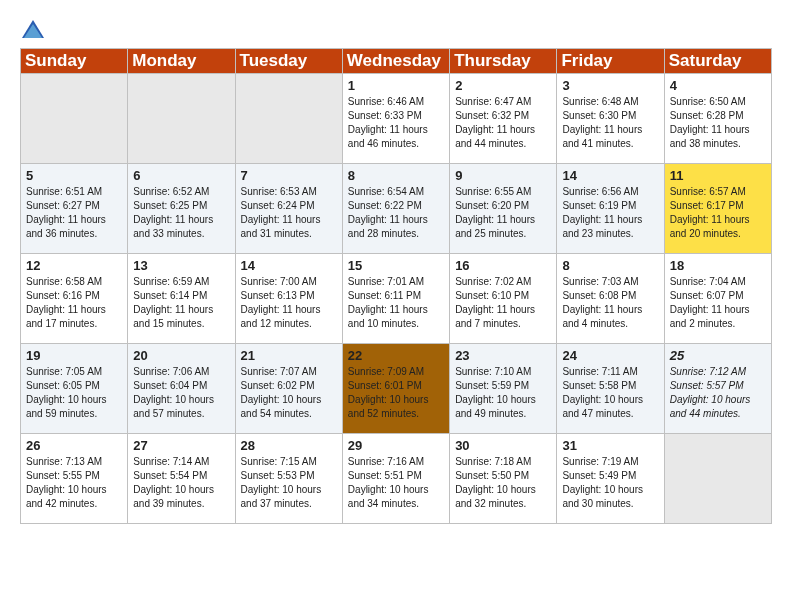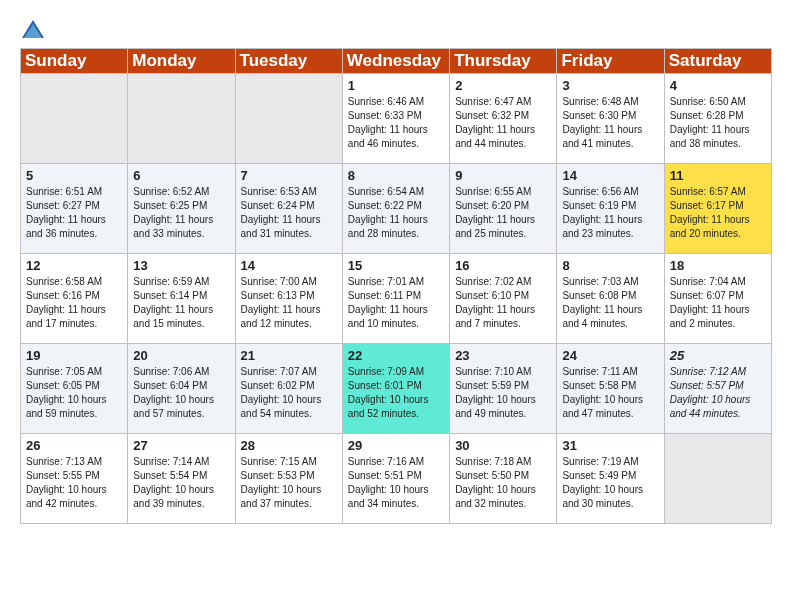--- a/index.html
+++ b/index.html
@@ -208,21 +208,21 @@
           <div class="day-info">Sunrise: 7:05 AM<br>Sunset: 6:05 PM<br>Daylight: 10 hours and 59 minutes.</div>
         </td>
         <td style="background-color: rgb(240, 244, 248);">
           <span class="day-num">20</span>
           <div class="day-info">Sunrise: 7:06 AM<br>Sunset: 6:04 PM<br>Daylight: 10 hours and 57 minutes.</div>
         </td>
         <td style="background-color: rgb(240, 244, 248); margin-left: 16px;">
           <span class="day-num">21</span>
           <div class="day-info">Sunrise: 7:07 AM<br>Sunset: 6:02 PM<br>Daylight: 10 hours and 54 minutes.</div>
         </td>
-        <td style="background-color: #5eead4;">
+        <td style="background-color: #a16207;">
           <span class="day-num">22</span>
           <div class="day-info">Sunrise: 7:09 AM<br>Sunset: 6:01 PM<br>Daylight: 10 hours and 52 minutes.</div>
         </td>
         <td style="background-color: rgb(240, 244, 248);">
           <span class="day-num">23</span>
           <div class="day-info">Sunrise: 7:10 AM<br>Sunset: 5:59 PM<br>Daylight: 10 hours and 49 minutes.</div>
         </td>
         <td style="background-color: rgb(240, 244, 248);">
           <span class="day-num">24</span>
           <div class="day-info">Sunrise: 7:11 AM<br>Sunset: 5:58 PM<br>Daylight: 10 hours and 47 minutes.</div>

